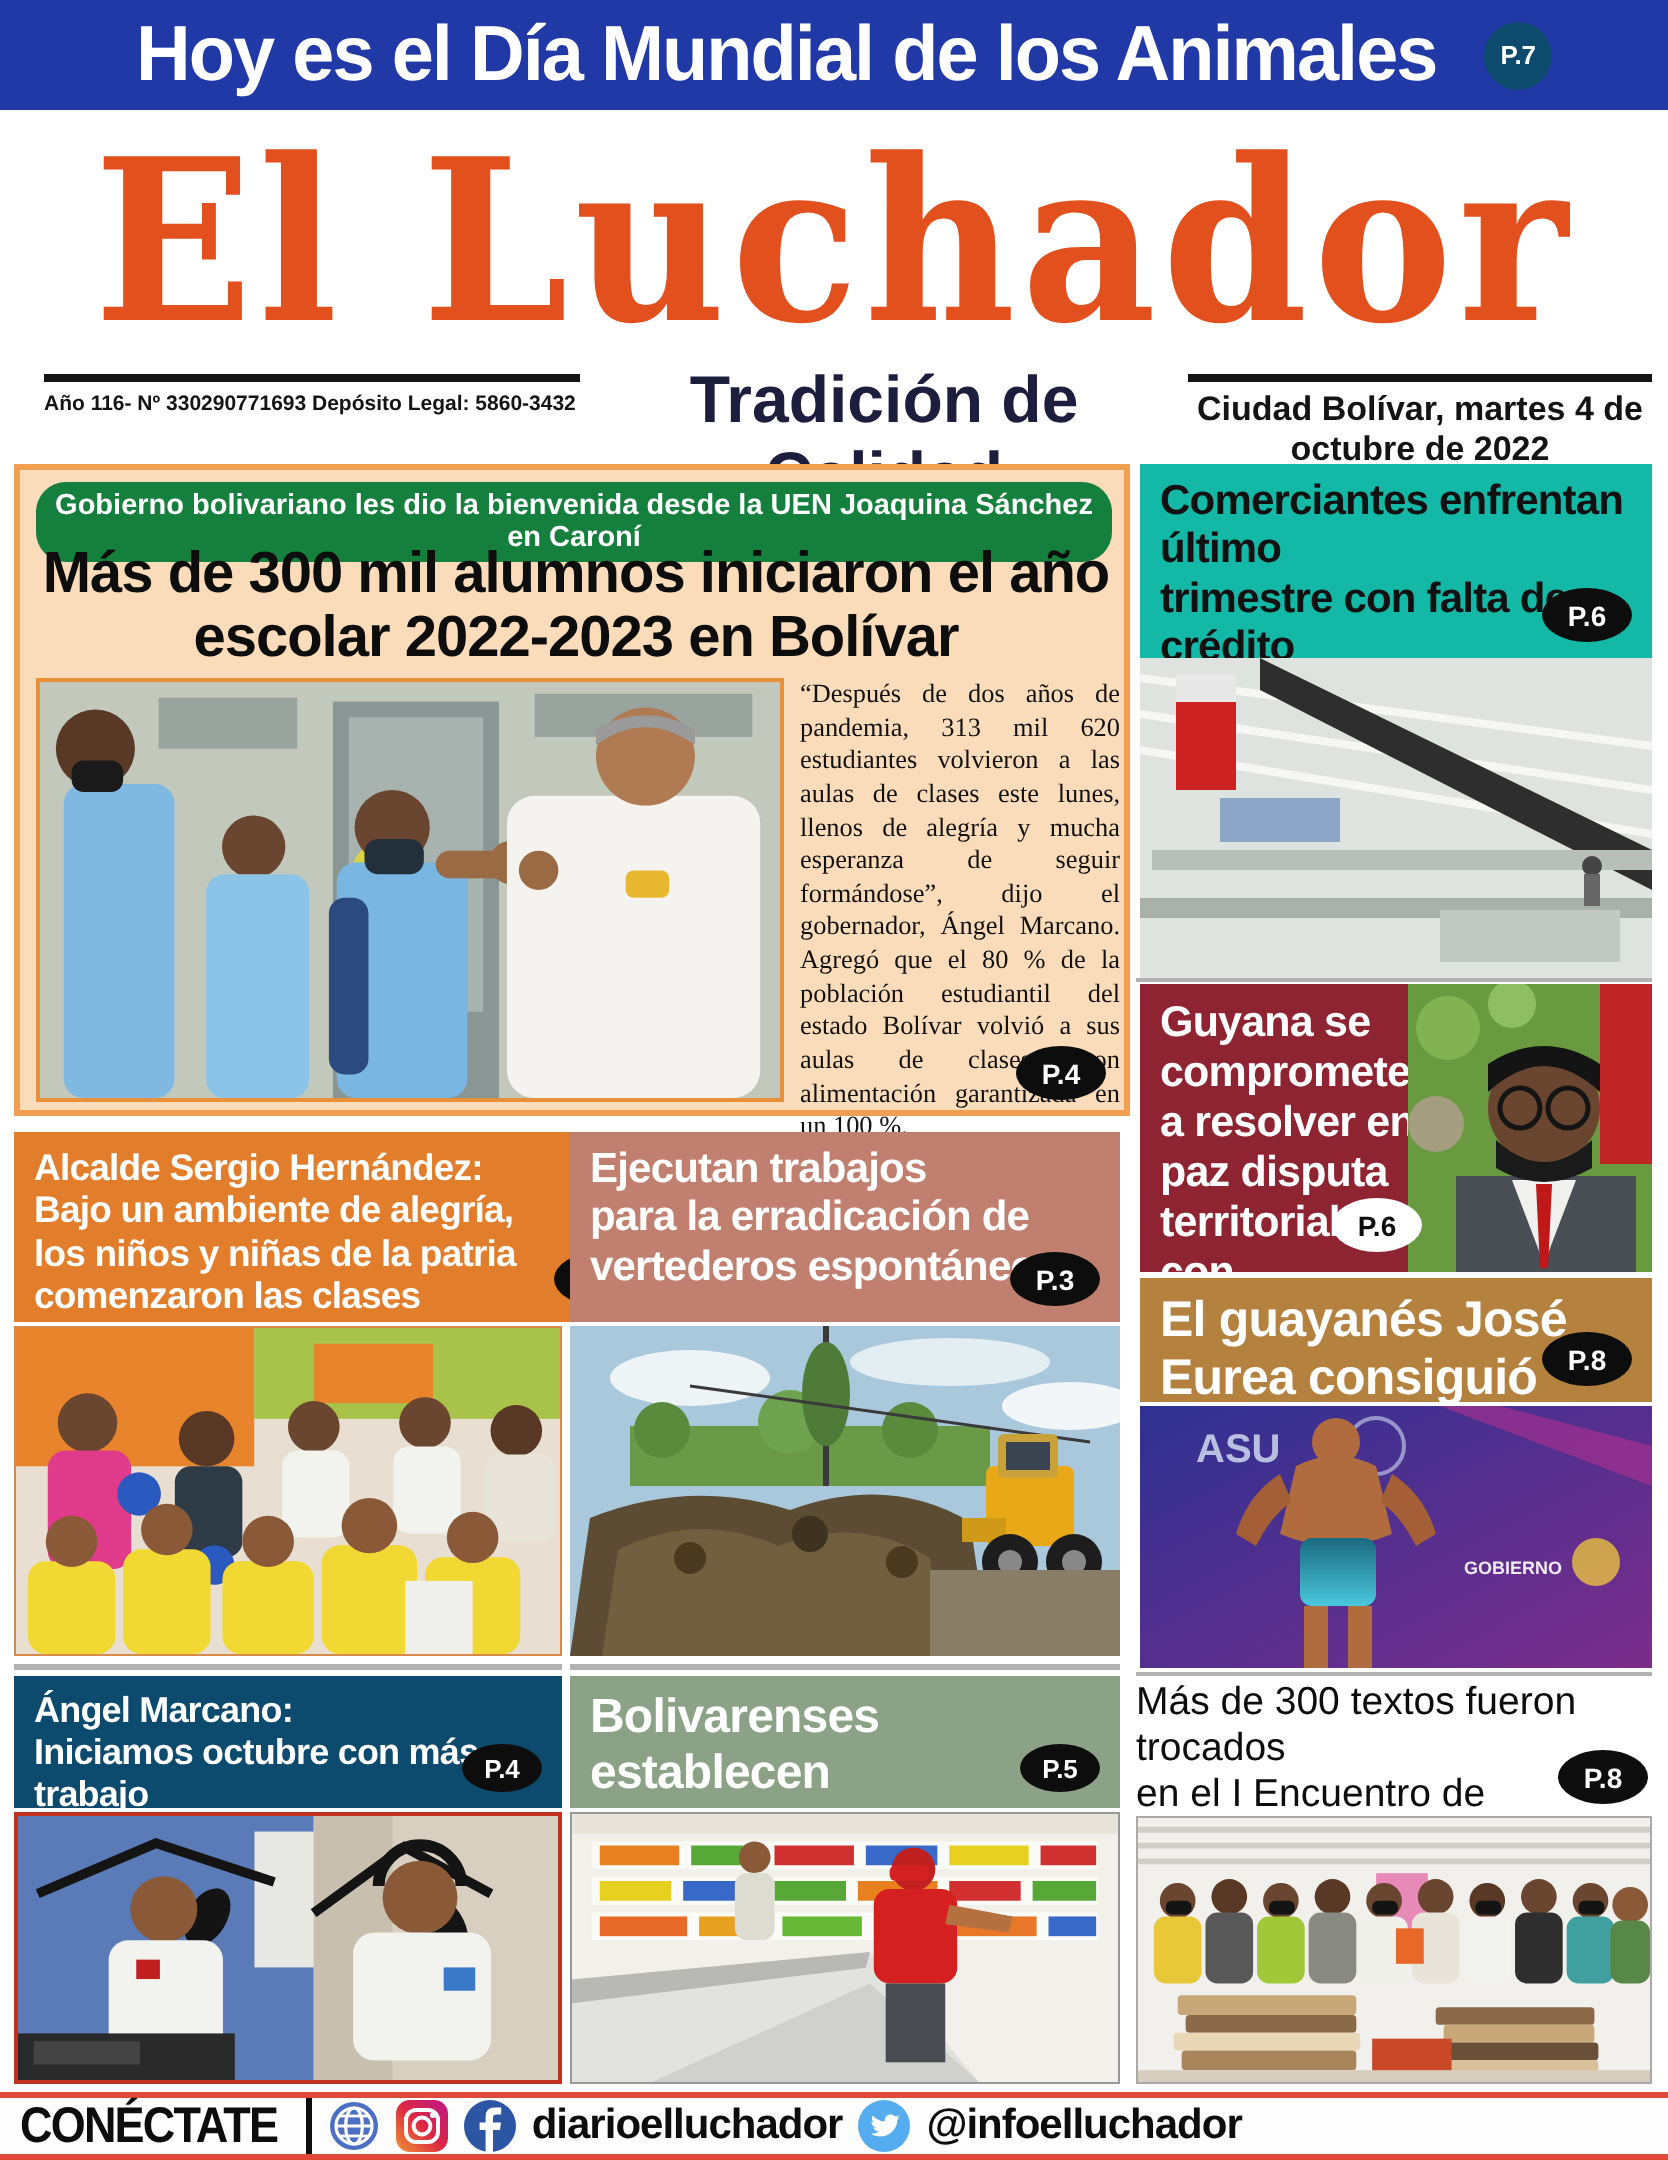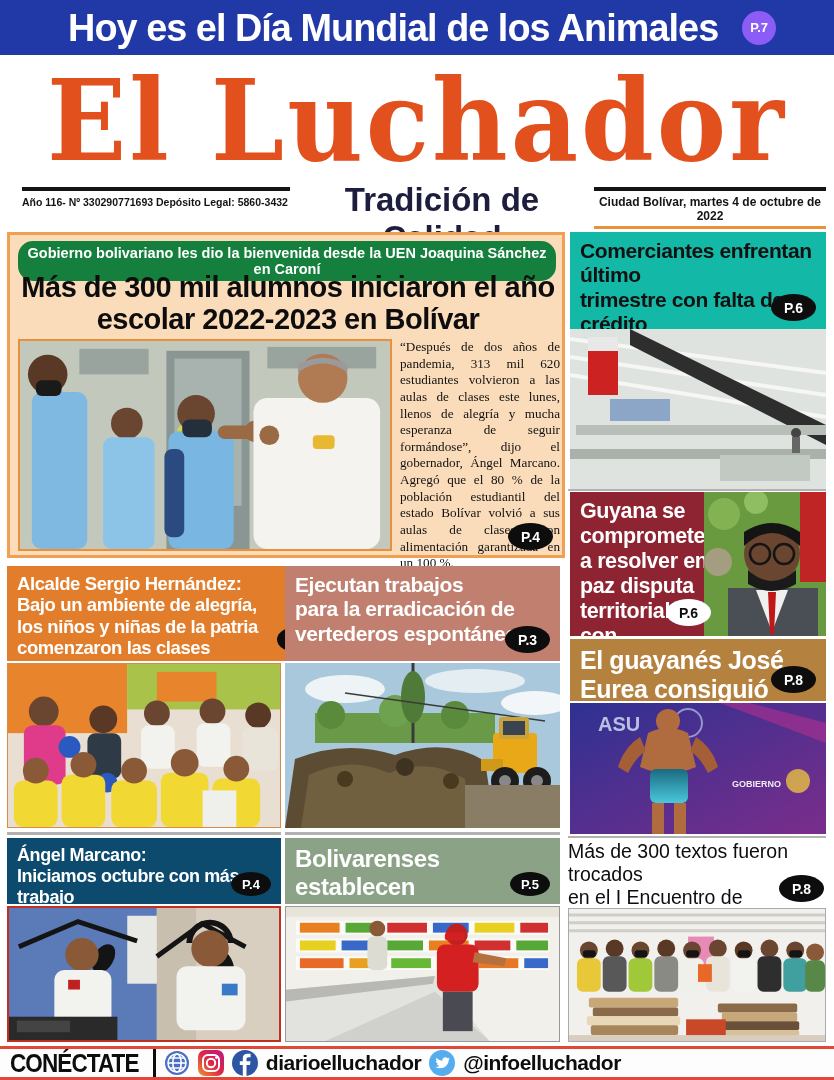--- a/index.html
+++ b/index.html
@@ -6,36 +6,36 @@
   *{box-sizing:border-box;}
   #page{position:relative;width:834px;height:1080px;background:#ffffff;overflow:hidden;
         font-family:"Liberation Sans",sans-serif;}
   .abs{position:absolute;}
   .pre{white-space:pre-line;}
 
   
   .banner{left:0;top:0;width:834px;height:55px;background:#2139a6;display:flex;
           align-items:center;justify-content:center;gap:14px;}
   .banner-text{color:#fff;font-weight:800;font-size:39px;letter-spacing:-1px;transform:scaleX(.97);}
-  .badge-red{min-width:34px;height:34px;border-radius:50%;background:#8b5cf6;color:#fff;
+  .badge-red{min-width:34px;height:34px;border-radius:50%;background:#0c4a6e;color:#fff;
              display:flex;align-items:center;justify-content:center;font-weight:800;font-size:13px;}
 
   
   .masthead{left:0;top:55px;width:834px;height:132px;display:flex;align-items:center;justify-content:center;}
   .masthead-title{font-family:"DejaVu Serif",serif;font-weight:bold;color:#e2501e;
                   font-size:104px;letter-spacing:3px;transform:scaleY(1.08);line-height:1;}
 
   
   .infobar{left:0;top:187px;width:834px;height:42px;display:flex;align-items:flex-start;}
   .info-left{margin-left:22px;width:268px;border-top:4px solid #141414;padding-top:5px;
              font-size:10.5px;font-weight:700;color:#141414;}
   .info-center{flex:1;text-align:center;font-size:33px;font-weight:800;color:#1d1d3d;
                margin-top:-6px;letter-spacing:0;}
   .info-right{margin-right:8px;width:232px;border-top:4px solid #141414;border-bottom:3px solid #e8923a;
-              padding:4px 0 3px 0;font-size:12px;font-weight:700;color:#141414;text-align:center;}
+              padding:4px 0 3px 0;font-size:17px;font-weight:700;color:#141414;text-align:center;}
 
   
   .main-box{left:7px;top:232px;width:558px;height:326px;background:#fbdcba;border:3px solid #f0a050;}
   .kicker{position:absolute;left:8px;top:6px;width:538px;background:#15803d;border-radius:15px;
           color:#fff;font-weight:700;font-size:14.5px;text-align:center;padding:4px 6px;}
   .main-headline{position:absolute;left:4px;top:36px;width:548px;text-align:center;color:#0d0d0d;
                  font-weight:800;font-size:29px;line-height:1.12;letter-spacing:-.5px;}
   .main-photo{position:absolute;left:8px;top:104px;width:374px;height:212px;border:2px solid #e8913a;}
   .main-body{position:absolute;left:390px;top:104px;width:160px;height:180px;
              font-family:"Liberation Serif",serif;font-size:13.2px;line-height:1.26;

